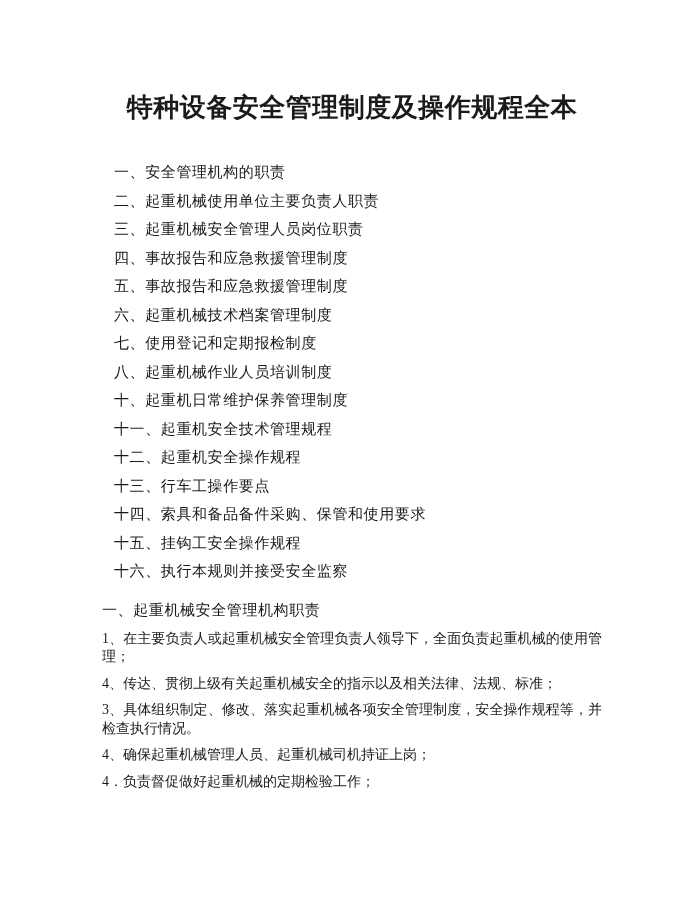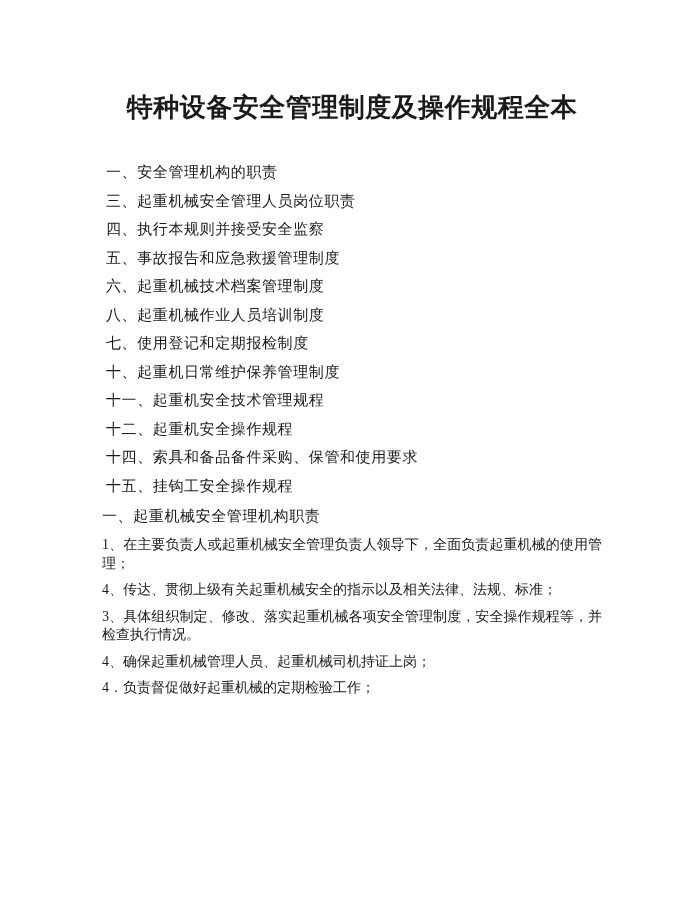--- a/index.html
+++ b/index.html
@@ -24,21 +24,21 @@
   .doc-title {
     margin: 0 0 30px 0;
     font-size: 26px;
     line-height: 40px;
     font-weight: bold;
     text-align: center;
     letter-spacing: 0.5px;
     white-space: nowrap;
   }
   .toc {
-    margin: 4px;
+    margin: 12px;
   }
   .toc-item {
     font-size: 15px;
     line-height: 28.5px;
     letter-spacing: 0.6px;
     white-space: nowrap;
   }
   .section-heading {
     font-size: 15px;
     line-height: 24px;
@@ -59,31 +59,34 @@
 </style>
 </head>
 <body>
 
 <div class="page">
 
   <h1 class="doc-title">特种设备安全管理制度及操作规程全本</h1>
 
   <div class="toc">
     <div class="toc-item">一、安全管理机构的职责</div>
+    <div class="toc-item">二、起重机械使用单位主要负责人职责</div>
     <div class="toc-item">三、起重机械安全管理人员岗位职责</div>
-    <div class="toc-item">四、执行本规则并接受安全监察</div>
+    <div class="toc-item">四、事故报告和应急救援管理制度</div>
     <div class="toc-item">五、事故报告和应急救援管理制度</div>
     <div class="toc-item">六、起重机械技术档案管理制度</div>
+    <div class="toc-item">七、使用登记和定期报检制度</div>
     <div class="toc-item">八、起重机械作业人员培训制度</div>
-    <div class="toc-item">七、使用登记和定期报检制度</div>
     <div class="toc-item">十、起重机日常维护保养管理制度</div>
     <div class="toc-item">十一、起重机安全技术管理规程</div>
     <div class="toc-item">十二、起重机安全操作规程</div>
+    <div class="toc-item">十三、行车工操作要点</div>
     <div class="toc-item">十四、索具和备品备件采购、保管和使用要求</div>
     <div class="toc-item">十五、挂钩工安全操作规程</div>
+    <div class="toc-item">十六、执行本规则并接受安全监察</div>
   </div>
 
   <div class="section-heading">一、起重机械安全管理机构职责</div>
 
   <div class="section-body">
     <p class="para">1、在主要负责人或起重机械安全管理负责人领导下，全面负责起重机械的使用管理；</p>
     <p class="para">4、传达、贯彻上级有关起重机械安全的指示以及相关法律、法规、标准；</p>
     <p class="para">3、具体组织制定、修改、落实起重机械各项安全管理制度，安全操作规程等，并检查执行情况。</p>
     <p class="para">4、确保起重机械管理人员、起重机械司机持证上岗；</p>
     <p class="para">4．负责督促做好起重机械的定期检验工作；</p>

